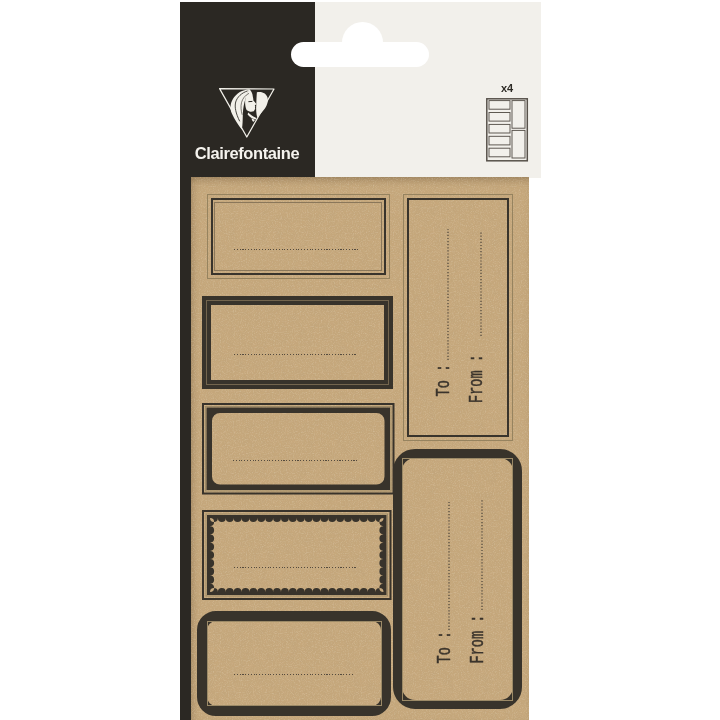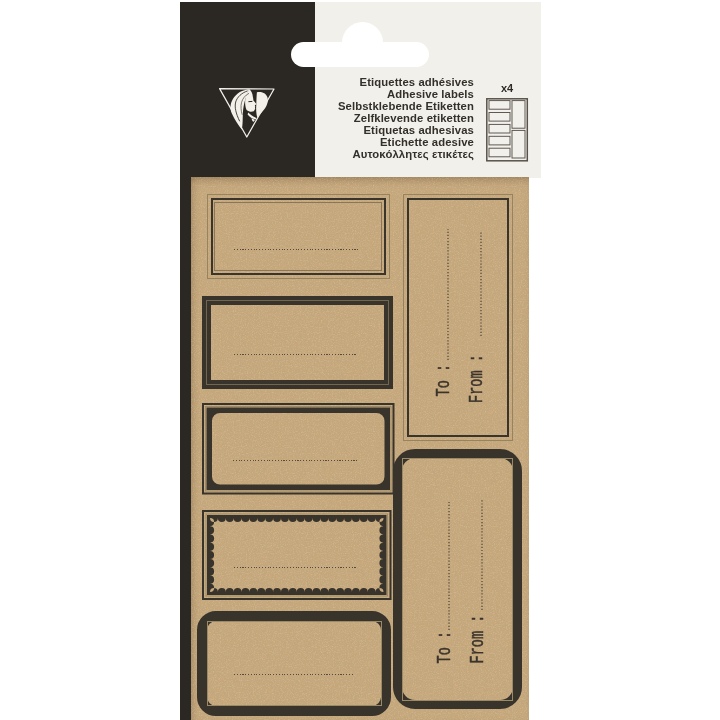--- a/index.html
+++ b/index.html
@@ -33,31 +33,23 @@
     <path d="M36.6,35.3 L40,36.9 L38.2,39 C37.2,37.9 36.7,36.7 36.6,35.3 Z" fill="#f2f0e9"></path>
 
     <path d="M32.6,7.9 C26.6,9.9 22.2,14 20.7,19 C19.4,24.2 20.8,30.2 24.7,38.3" fill="none" stroke="#2b2823" stroke-width="0.85"></path>
     <path d="M34,10.3 C30,12.4 27.5,15.6 26.5,19.6 C25.6,23.5 26,27.8 27.2,31.8" fill="none" stroke="#2b2823" stroke-width="0.6"></path>
 
     <path d="M33.4,18.7 L37.4,18.4" stroke="#2b2823" stroke-width="1"></path>
 
     <path d="M4.6,5.6 L59,6 L31.8,54 Z" fill="none" stroke="#f2f0e9" stroke-width="1.25" stroke-linejoin="round"></path>
   </svg>
 
+  <div class="abs" style="left:180px;top:144px;width:134px;text-align:center;color:#f5f3ee;
+       font-weight:bold;font-size:16.5px;letter-spacing:-0.4px;">Clairefontaine</div>
 
-  <div class="abs" style="left:274px;top:75.5px;width:200px;text-align:right;color:#33302a;
-       font-weight:bold;font-size:11.3px;line-height:12.15px;letter-spacing:0.1px;">
-    Etiquettes adhésives<br>
-    Adhesive labels<br>
-    Selbstklebende Etiketten<br>
-    Zelfklevende etiketten<br>
-    Etiquetas adhesivas<br>
-    Etichette adesive<br>
-    Αυτοκόλλητες ετικέτες
-  </div>
 
   <div class="abs" style="left:487px;top:82px;width:40px;text-align:center;color:#2e2b26;
        font-weight:bold;font-size:11px;">x4</div>
 
   <svg class="abs" style="left:485px;top:97px;" width="44" height="66" viewBox="0 0 44 66">
     <rect x="1.8" y="1.8" width="40.5" height="62" fill="none" stroke="#57514a" stroke-width="1.5"></rect>
     <g fill="none" stroke="#57514a" stroke-width="0.95">
       <rect x="4" y="3.6" width="21" height="8.6"></rect>
       <rect x="4" y="15.5" width="21" height="8.6"></rect>
       <rect x="4" y="27.4" width="21" height="8.6"></rect>

